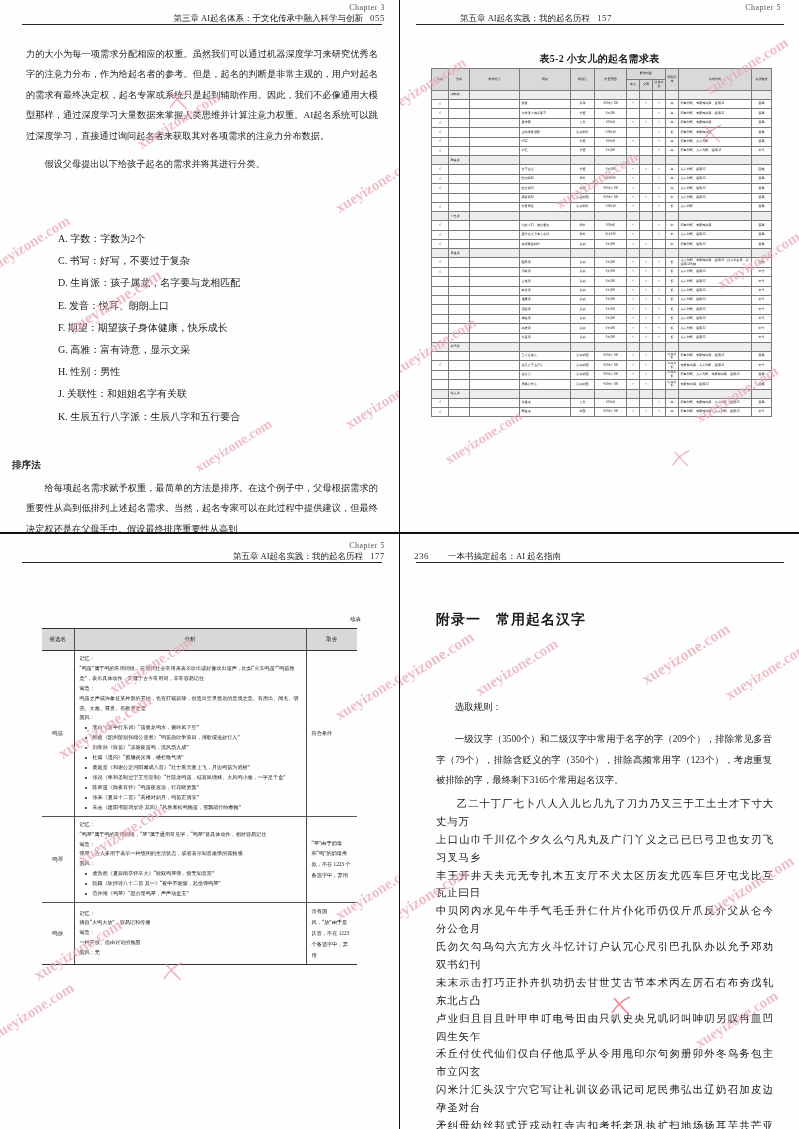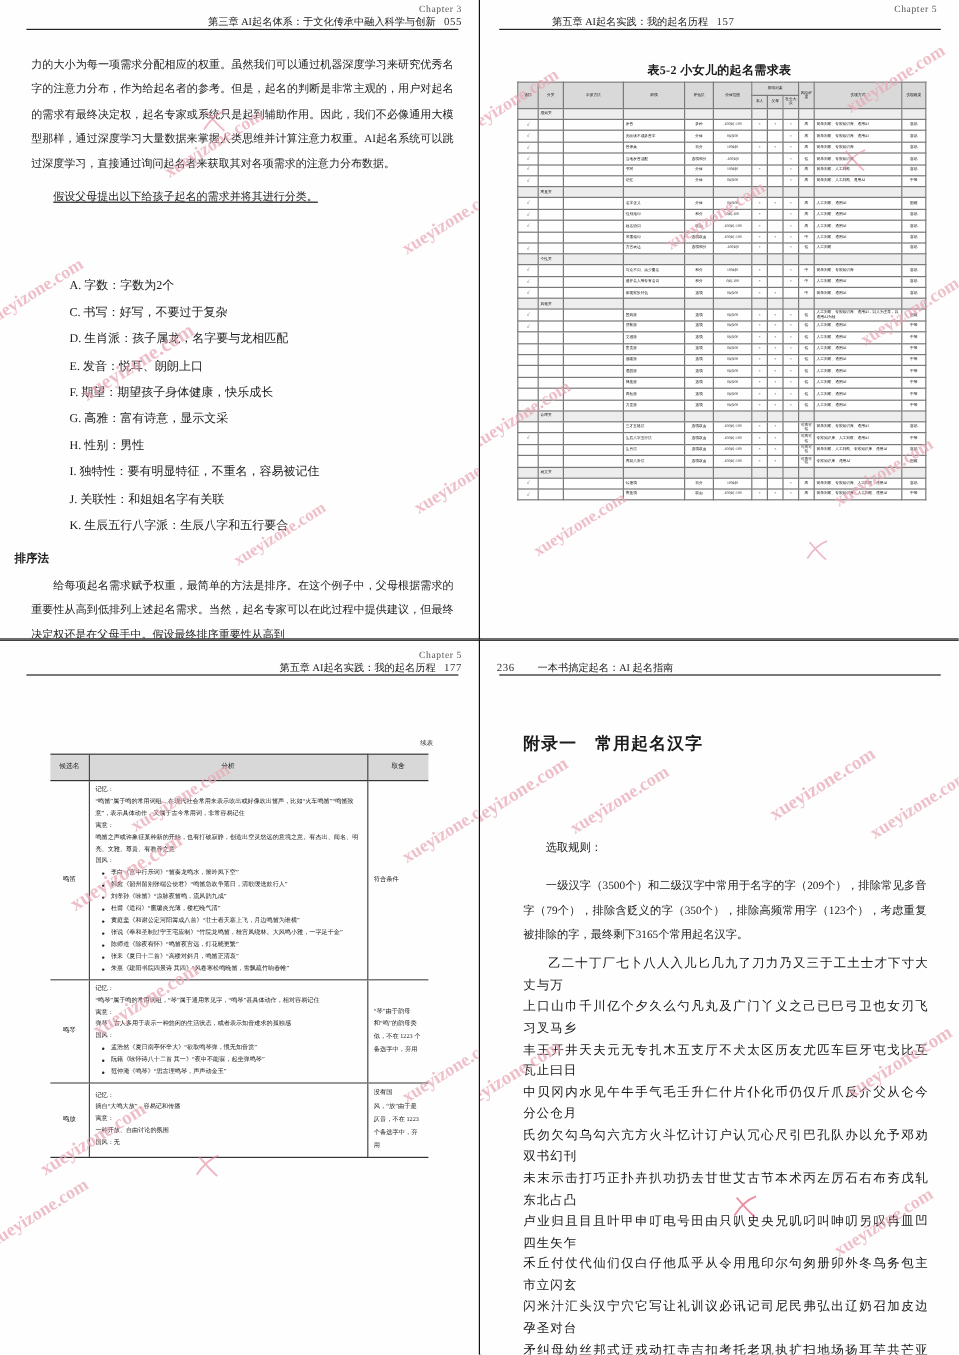--- a/index.html
+++ b/index.html
@@ -75,32 +75,31 @@
 
     <div class="chaphead" style="right:14px;top:3px;">Chapter 3</div>
     <div class="runhead" style="right:14px;top:13px;">
       <span class="sub">第三章  AI起名体系：于文化传承中融入科学与创新</span>
       <span class="folio">055</span>
     </div>
     <div class="rulefull" style="left:22px;top:24px;width:360px;background:#222;"></div>
 
     <div class="body" style="left:26px;top:44px;width:352px;">
       <p>力的大小为每一项需求分配相应的权重。虽然我们可以通过机器深度学习来研究优秀名字的注意力分布，作为给起名者的参考。但是，起名的判断是非常主观的，用户对起名的需求有最终决定权，起名专家或系统只是起到辅助作用。因此，我们不必像通用大模型那样，通过深度学习大量数据来掌握人类思维并计算注意力权重。AI起名系统可以跳过深度学习，直接通过询问起名者来获取其对各项需求的注意力分布数据。</p>
-      <p class="ind" style="margin-top:8px;text-decoration:underline;">假设父母提出以下给孩子起名的需求并将其进行分类。</p>
+      <p class="ind" style="margin-top:8px;">假设父母提出以下给孩子起名的需求并将其进行分类。</p>
     </div>
 
     <div style="position:absolute;left:58px;top:228px;width:320px;">
       <div class="listitem">A. 字数：字数为2个</div>
       <div class="listitem">C. 书写：好写，不要过于复杂</div>
       <div class="listitem">D. 生肖派：孩子属龙，名字要与龙相匹配</div>
       <div class="listitem">E. 发音：悦耳、朗朗上口</div>
       <div class="listitem">F. 期望：期望孩子身体健康，快乐成长</div>
       <div class="listitem">G. 高雅：富有诗意，显示文采</div>
       <div class="listitem">H. 性别：男性</div>
-      <div class="listitem">I. 独特性：要有明显特征，不重名，容易被记住</div>
       <div class="listitem">J. 关联性：和姐姐名字有关联</div>
       <div class="listitem">K. 生辰五行八字派：生辰八字和五行要合</div>
     </div>
 
     <div class="secttl" style="position:absolute;left:12px;top:459px;">排序法</div>
 
     <div class="body" style="left:26px;top:478px;width:352px;">
       <p class="ind">给每项起名需求赋予权重，最简单的方法是排序。在这个例子中，父母根据需求的重要性从高到低排列上述起名需求。当然，起名专家可以在此过程中提供建议，但最终决定权还是在父母手中。假设最终排序重要性从高到</p>
     </div>
 

